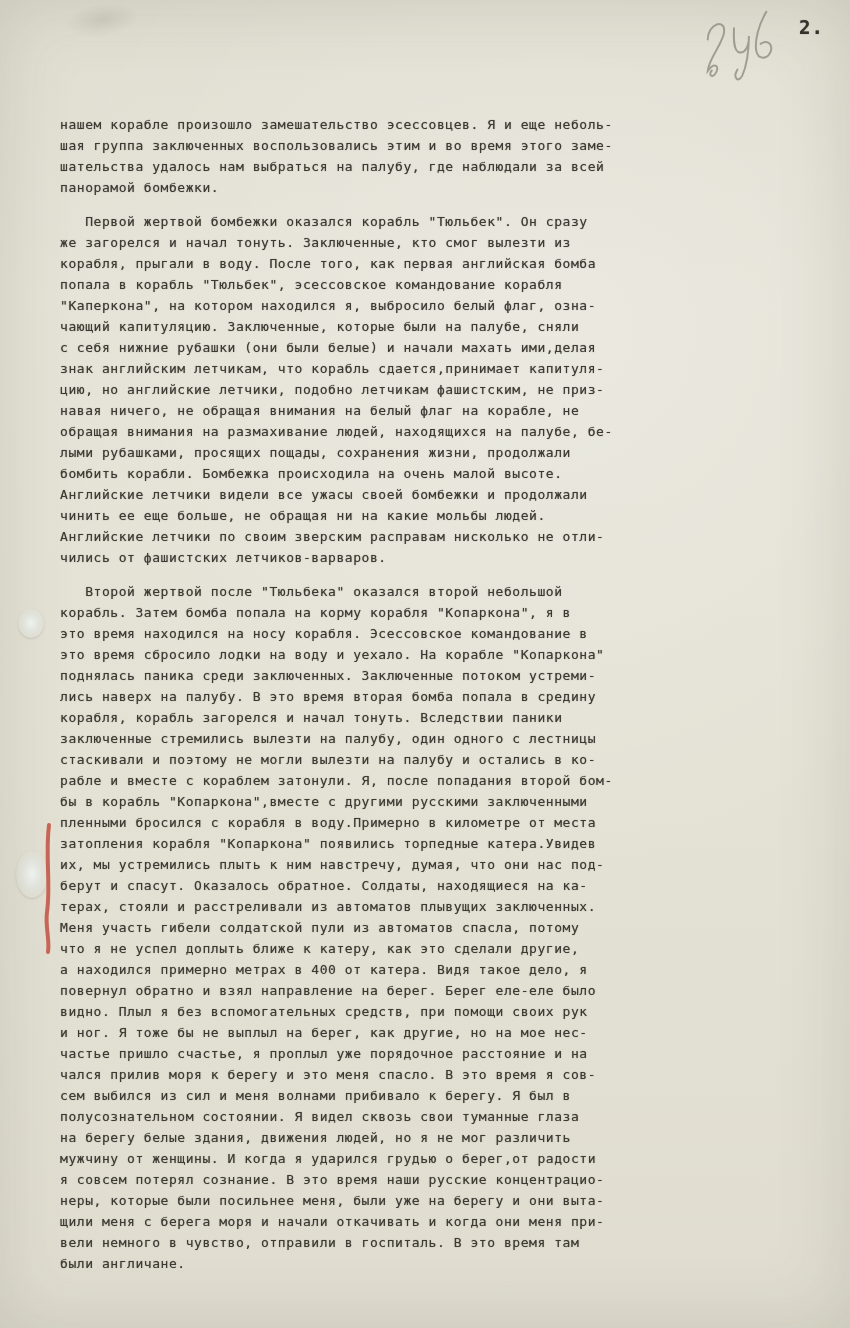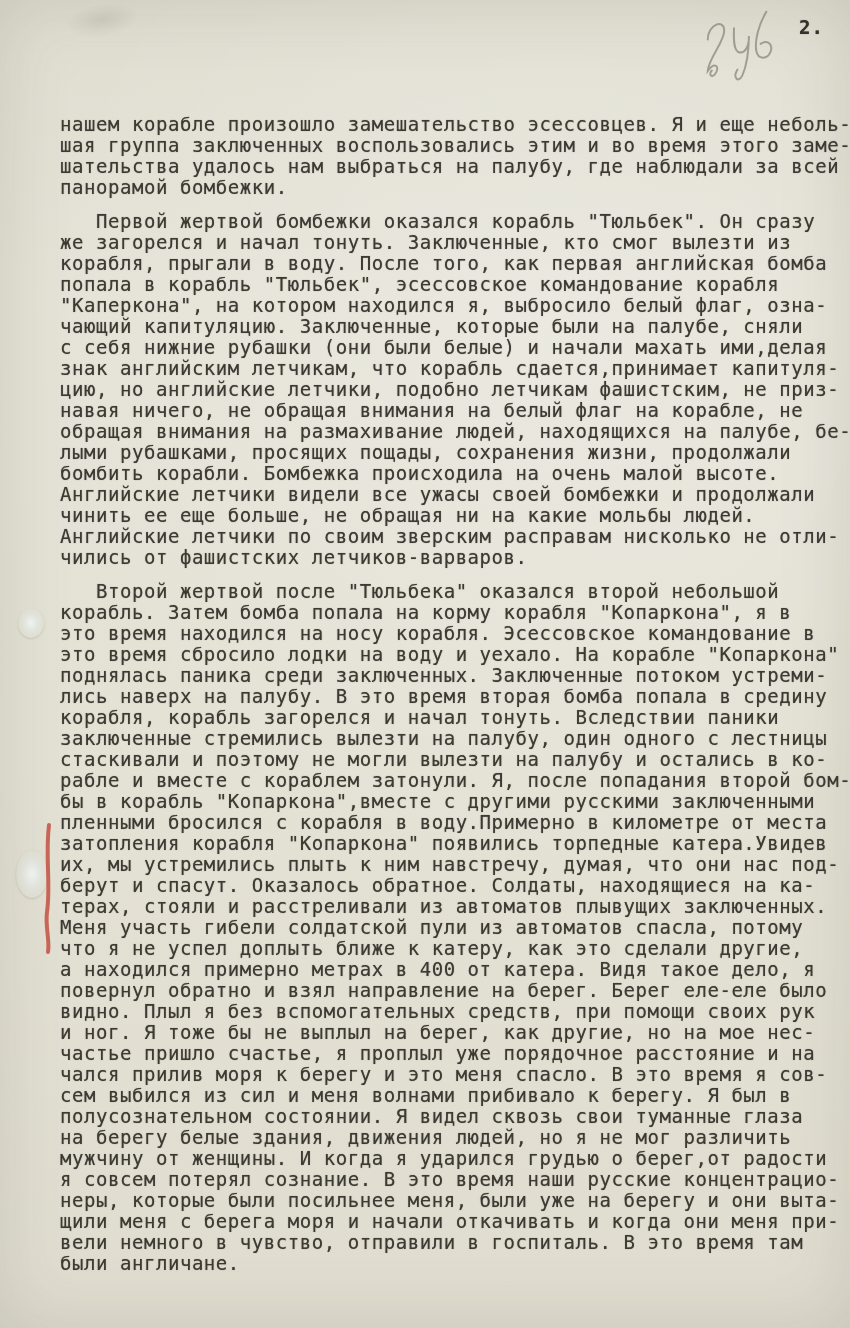--- a/index.html
+++ b/index.html
@@ -42,21 +42,21 @@
     position: absolute; top: 16px; right: 26px;
     font-size: 19px; font-weight: bold; color: #33322c;
     letter-spacing: 1px;
     text-shadow: 0 0 1px rgba(51,50,44,0.6);
   }
   .red-mark { position: absolute; left: 40px; top: 822px; width: 18px; height: 134px; }
   .text-block {
     position: absolute; left: 60px; top: 114px; width: 760px;
     white-space: pre;
     color: var(--ink, #3d3a33);
-    font-size: 19px;
+    font-size: 13px;
     line-height: 21px;
     letter-spacing: 0.55px;
     text-shadow: 0 0 1px rgba(58,55,48,0.6);
   }
   .paragraph { margin: 0 0 13px 0; }
   .line { height: 21px; }
 </style>
 </head>
 <body>
 

